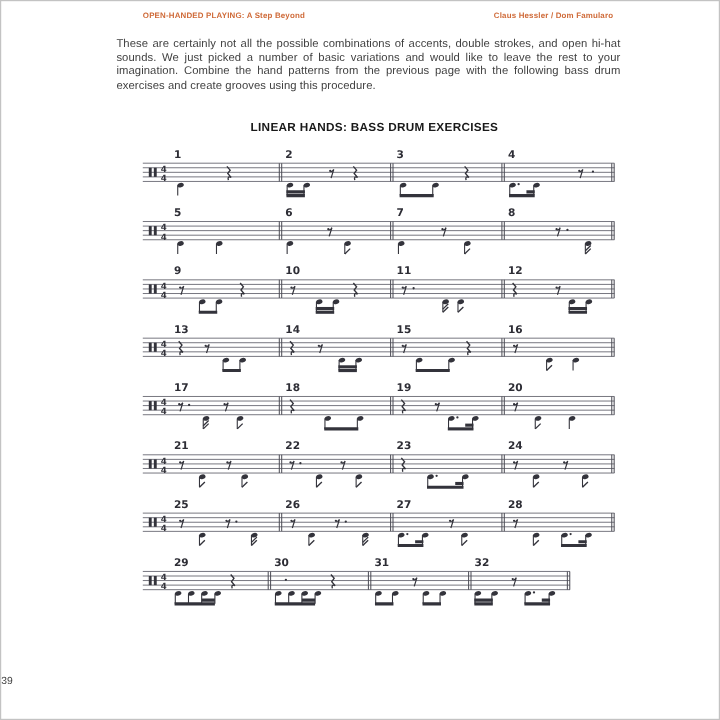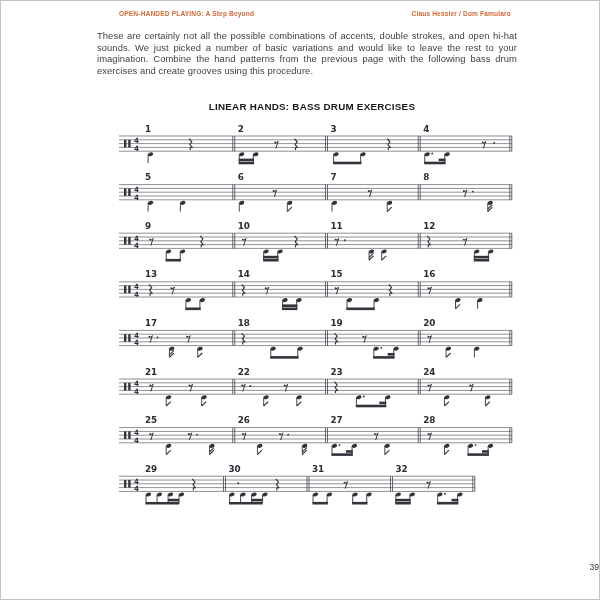--- a/index.html
+++ b/index.html
@@ -9,21 +9,21 @@
   .header{position:absolute;top:9px;left:118px;right:88px;display:flex;
           justify-content:space-between;font-size:6.6px;font-weight:bold;
           letter-spacing:.15px;color:#cf6a38;}
   .intro{position:absolute;top:29px;left:96px;width:420px;margin:0;
          font-size:9.4px;line-height:11.7px;color:#414141;text-align:justify;
          letter-spacing:.08px;}
   .section-title{position:absolute;top:88px;left:0;width:100%;margin:12px;text-align:center;
                  font-size:9.8px;font-weight:bold;letter-spacing:.25px;color:#191919;}
   #notation{position:absolute;left:0;top:0;width:600px;height:600px;}
   #notation text{font-family:"DejaVu Sans",sans-serif;}
-  .page-number{position:absolute;top:561px;left:0;width:100%;text-align:right;
+  .page-number{position:absolute;top:561px;left:0;width:100%;text-align:left;
                font-size:8.6px;font-weight:normal;color:#3a3a3a;}
 </style>
 </head>
 <body>
 
 <div class="page">
   <div class="header" style="color: rgb(207, 106, 56);">
     <span>OPEN-HANDED PLAYING: A Step Beyond</span>
     <span>Claus Hessler / Dom Famularo</span>
   </div>

